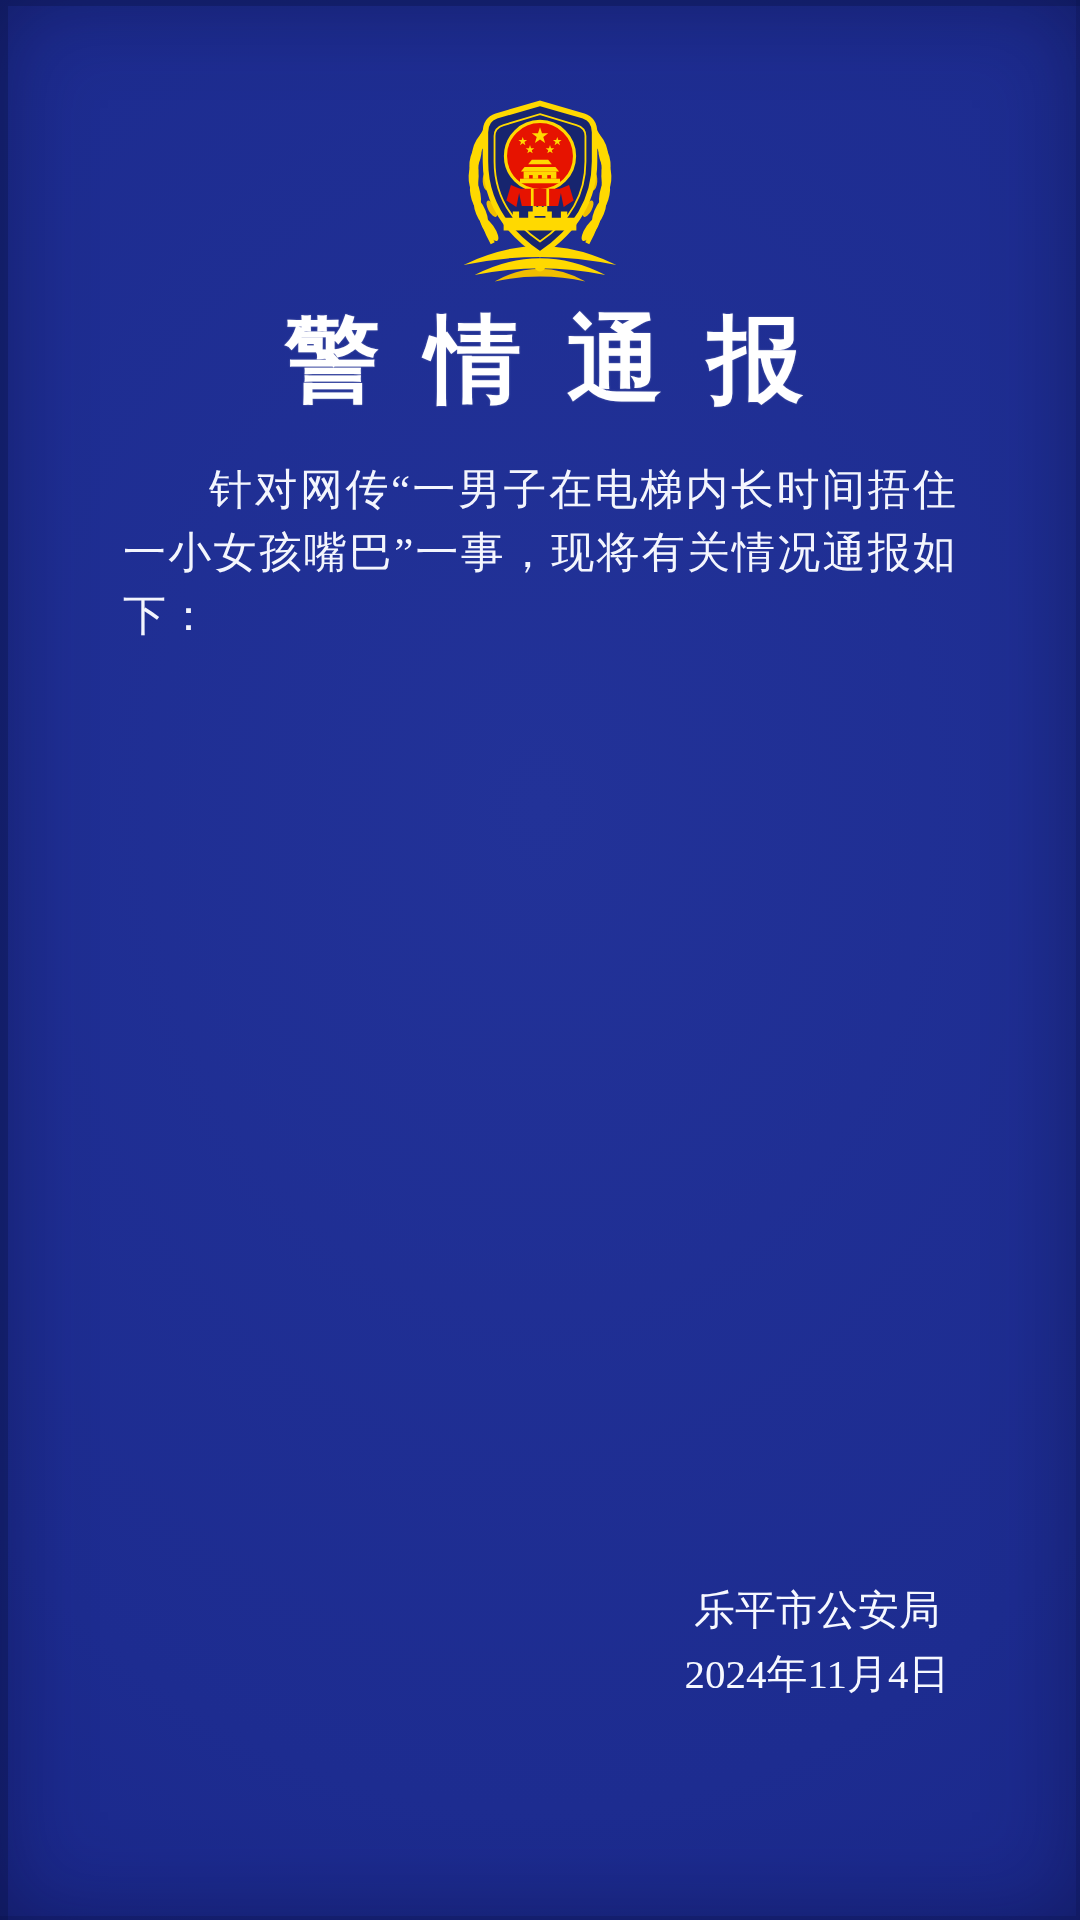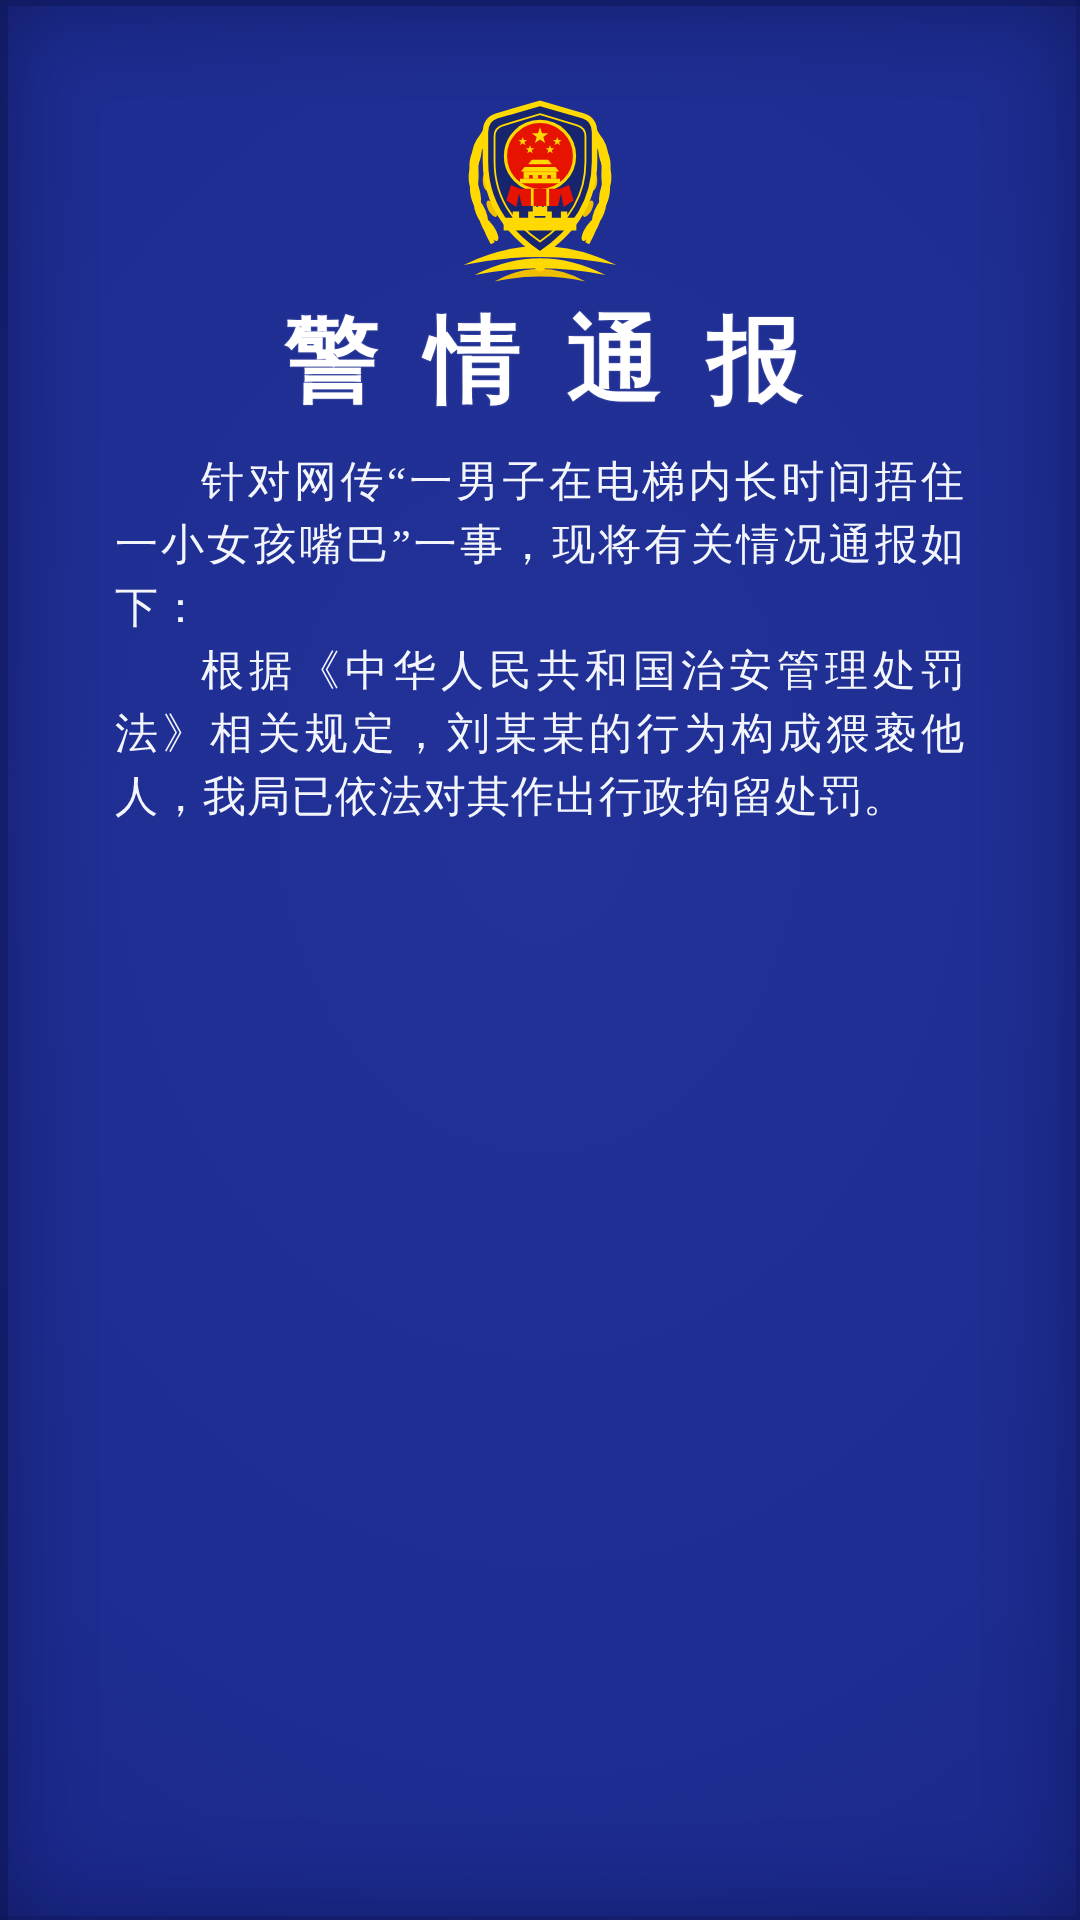--- a/index.html
+++ b/index.html
@@ -58,21 +58,21 @@
     top: 450px;
     left: 115px;
     width: 850px;
     font-size: 43px;
     line-height: 63px;
     text-align: justify;
     letter-spacing: 1px;
     color: #f3f5fd;
   }
   .body-text p {
-    margin: 0;
+    margin: 8px;
     text-indent: 2em;
   }
 
   .signature {
     position: absolute;
     top: 1578px;
     right: 108px;
     width: 310px;
     text-align: center;
     font-size: 41px;
@@ -142,17 +142,20 @@
       <path d="M142,104 L132,108 L136,128 L147,121 Z" fill="#e61300"></path>
 
       <circle cx="110" cy="193" r="6" fill="#ffd900"></circle>
     </svg>
   </div>
 
   <h1 class="title">警情通报</h1>
 
   <div class="body-text">
     <p>针对网传“一男子在电梯内长时间捂住一小女孩嘴巴”一事，现将有关情况通报如下：</p>
-    <p>根据《中华人民共和国治安管理处罚法》相关规定，刘某某的行为构成猥亵他人，我局已依法对其作出行政拘留处罚。</p>
   </div>
 
+  <div class="signature">
+    <div>乐平市公安局</div>
+    <div>2024年11月4日</div>
+  </div>
 
 </div>
 
 </body></html>

